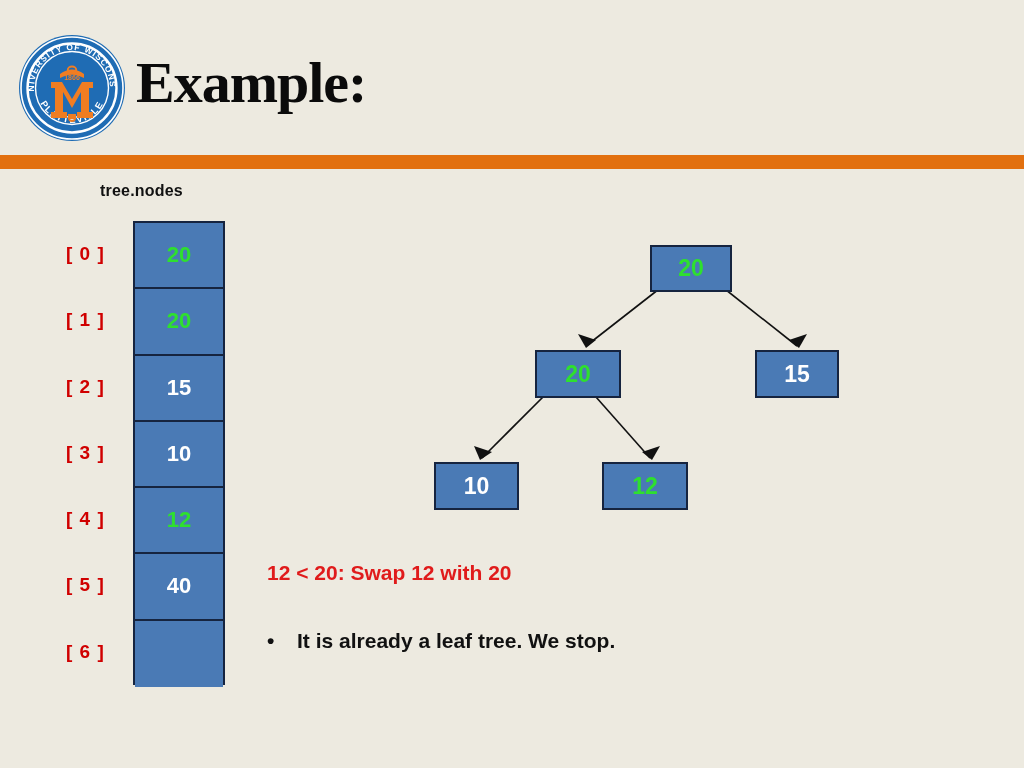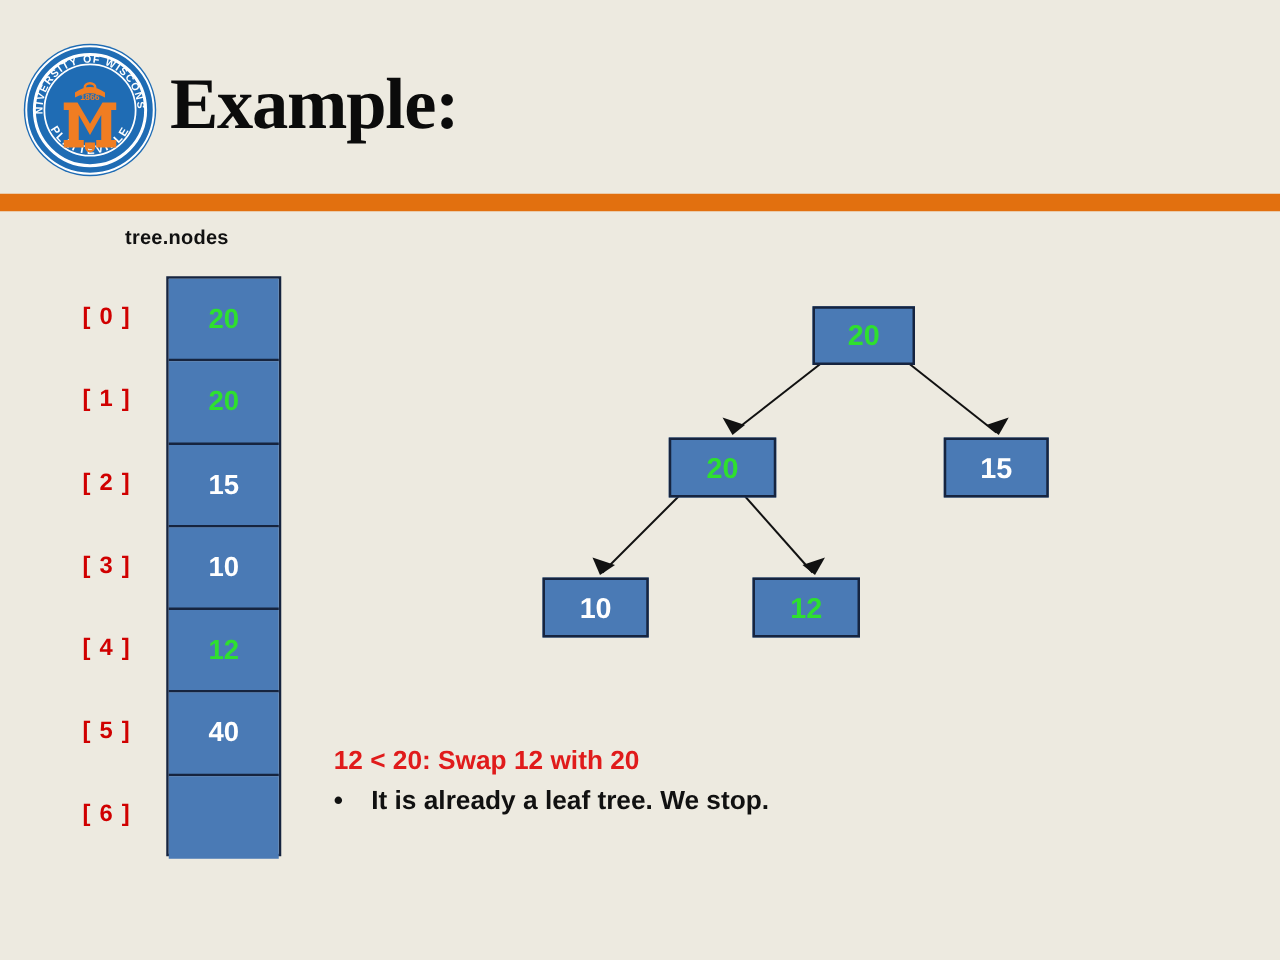--- a/index.html
+++ b/index.html
@@ -139,21 +139,21 @@
   #tnode-root  { left: 230px; top: 15px;  width: 82px; height: 47px; }
   #tnode-left  { left: 115px; top: 120px; width: 86px; height: 48px; }
   #tnode-right { left: 335px; top: 120px; width: 84px; height: 48px; }
   #tnode-ll    { left: 14px;  top: 232px; width: 85px; height: 48px; }
   #tnode-lr    { left: 182px; top: 232px; width: 86px; height: 48px; }
 
   
   .caption-red {
     position: absolute;
     left: 267px;
-    top: 597px;
+    top: 561px;
     font-size: 21px;
     font-weight: bold;
     color: #e01b1b;
   }
   .caption-bullet {
     position: absolute;
     left: 267px;
     top: 629px;
     width: 560px;
     font-size: 21px;

